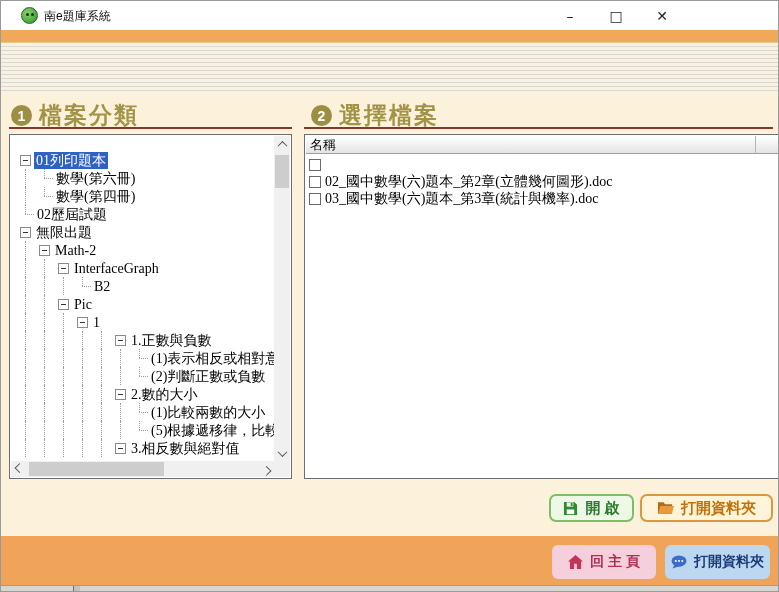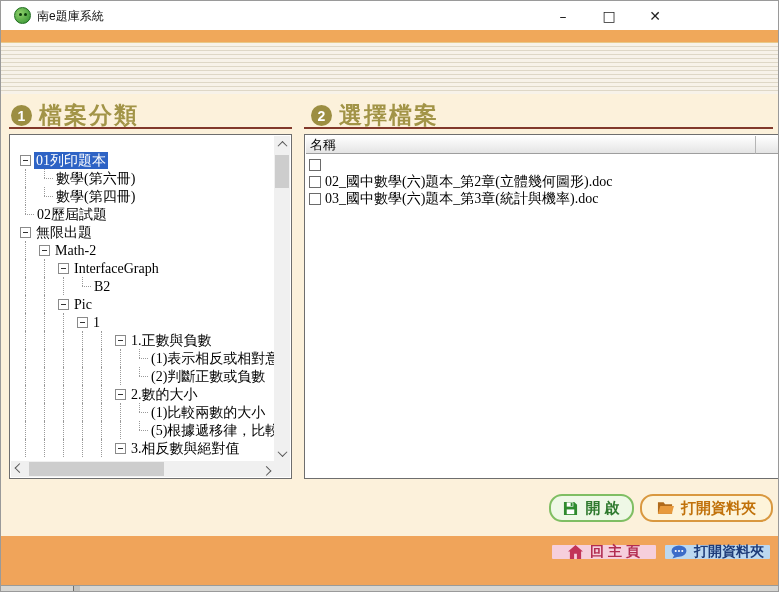--- a/index.html
+++ b/index.html
@@ -1,20 +1,20 @@
 <!DOCTYPE html>
 <html><head>
 <meta charset="utf-8">
 <style>
   html,body{margin:0;padding:0;background:#e8e8e8;font-family:"Liberation Sans",sans-serif;}
   .window{position:relative;width:779px;height:592px;background:#fff;overflow:hidden;
           border:1px solid #9a9a9a;box-sizing:border-box;}
 
   
-  .titlebar{position:absolute;left:5px;top:0;width:672px;height:29px;background:#ffffff;}
+  .titlebar{position:absolute;left:12px;top:0;width:672px;height:29px;background:#ffffff;}
   .app-icon{position:absolute;left:8px;top:6px;width:17px;height:17px;border-radius:50%;
             background:radial-gradient(circle at 35% 35%, #8fd06a, #2f8f2f);
             border:1px solid #1c6b1c;box-sizing:border-box;}
   .app-icon::before{content:"";position:absolute;left:4px;top:5px;width:3px;height:3px;background:#0c3c0c;border-radius:50%;}
   .app-icon::after{content:"";position:absolute;left:9px;top:5px;width:3px;height:3px;background:#0c3c0c;border-radius:50%;}
   .title-text{position:absolute;left:31px;top:7px;font-size:12px;color:#111;}
   .win-controls{position:absolute;right:0;top:0;height:29px;display:flex;}
   .win-btn{width:46px;height:29px;display:flex;align-items:center;justify-content:center;
            font-size:14px;color:#222;font-family:"DejaVu Sans",sans-serif;cursor:default;}
 
@@ -75,31 +75,31 @@
        display:flex;align-items:center;padding-left:4px;}
   .col.name{width:450px;}
   .col.stub{flex:1;padding:0;}
   .file-rows{position:absolute;left:1px;top:19px;right:1px;bottom:1px;overflow:hidden;padding-top:2px;}
   .file-row{display:flex;align-items:center;height:17px;padding-left:3px;white-space:nowrap;}
   .checkbox{width:12px;height:12px;border:1px solid #6a6a6a;background:#fff;box-sizing:border-box;
             flex:0 0 12px;margin-right:4px;}
   .file-name{font-family:"Liberation Serif",serif;font-size:14px;color:#000;}
 
   
-  .pill-btn{position:absolute;height:28px;border-radius:13px;display:flex;align-items:center;
+  .pill-btn{position:absolute;height:28px;border-radius:7px;display:flex;align-items:center;
             justify-content:center;gap:7px;font-size:15px;font-weight:bold;box-sizing:border-box;cursor:default;}
   .btn-open{left:548px;top:400px;width:85px;background:#eef8e6;border:2px solid #7fbe63;color:#2f7a2f;}
   .btn-folder{left:639px;top:400px;width:133px;background:#fdf4da;border:2px solid #d9983f;color:#c1720b;}
   .icon-svg{display:block;}
 
   
   .footer{position:absolute;left:0;top:535px;width:779px;height:49px;background:#f0a45a;}
   .footer-title{position:absolute;left:62px;top:7px;font-size:27px;font-weight:bold;color:#fffef5;
                 letter-spacing:7px;text-shadow:0 1px 1px rgba(180,110,30,.55);margin-top:40px;}
-  .flat-btn{position:absolute;top:9px;height:14px;border-radius:1px;display:flex;align-items:center;
+  .flat-btn{position:absolute;top:9px;height:34px;border-radius:6px;display:flex;align-items:center;
             justify-content:center;gap:7px;font-size:14px;font-weight:bold;box-sizing:border-box;cursor:default;}
   .btn-home{left:551px;width:104px;background:#f6cfdc;color:#b22d52;}
   .btn-help{left:664px;width:105px;background:#bcd8f0;color:#1f3c7a;}
 
   .bottom-strip{position:absolute;left:0;top:584px;width:779px;height:8px;background:#d6d6d3;border-top:1px solid #9b9b98;box-sizing:border-box;}
   .bottom-strip .div1{position:absolute;left:72px;top:0;bottom:0;width:1px;background:#6f6f6c;}
   .bottom-strip .div2{position:absolute;left:73px;top:0;bottom:0;width:6px;background:#c2c2bf;}
 </style>
 </head>
 <body>

